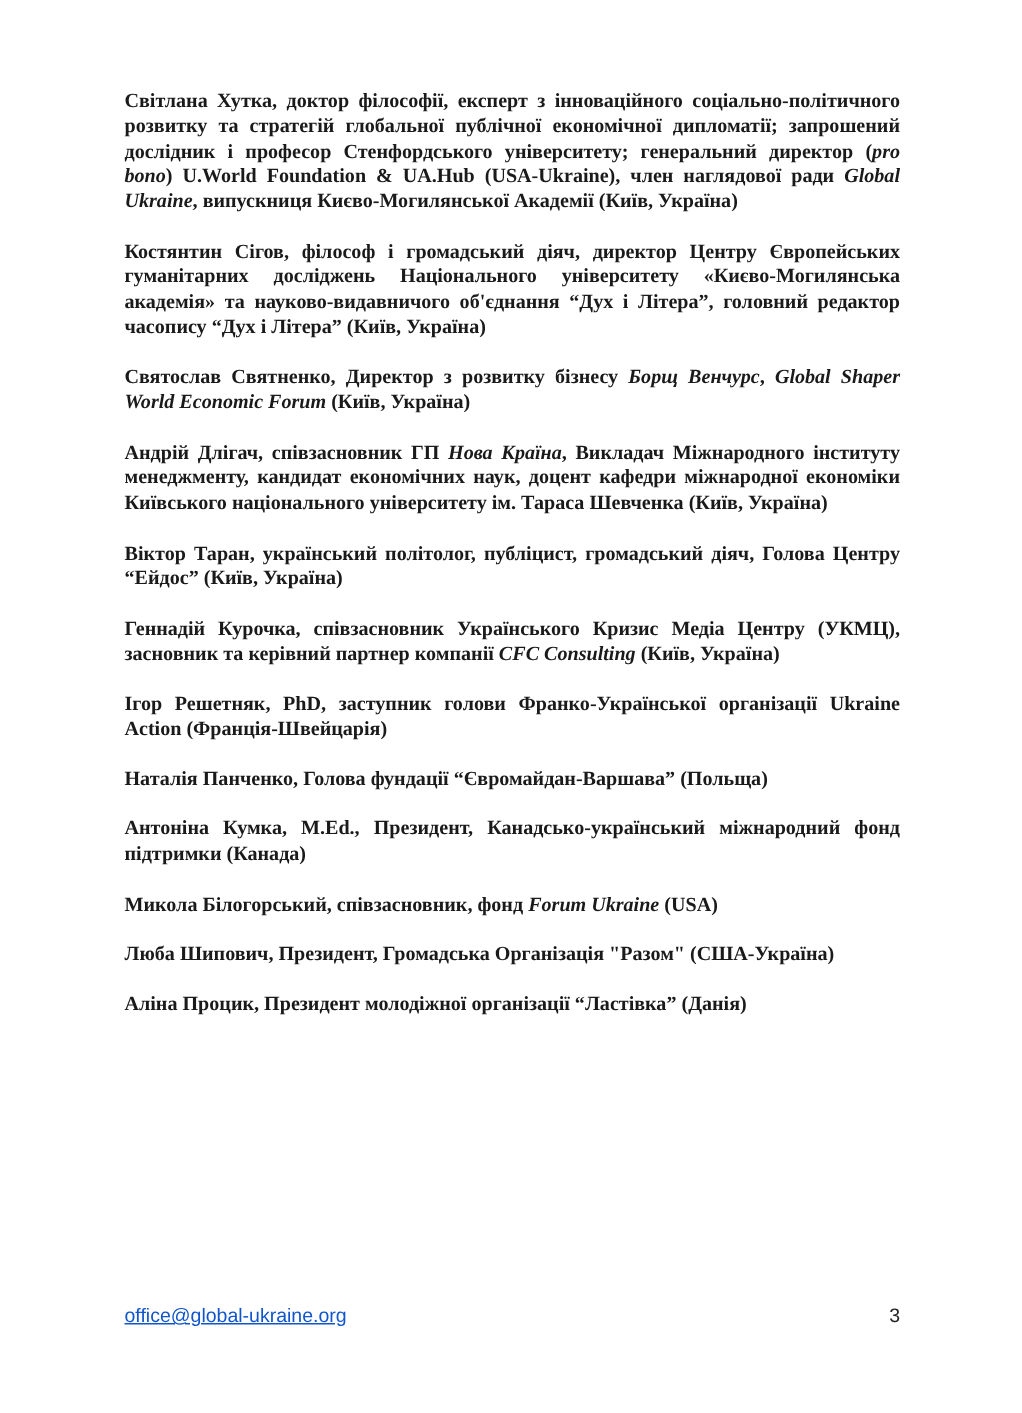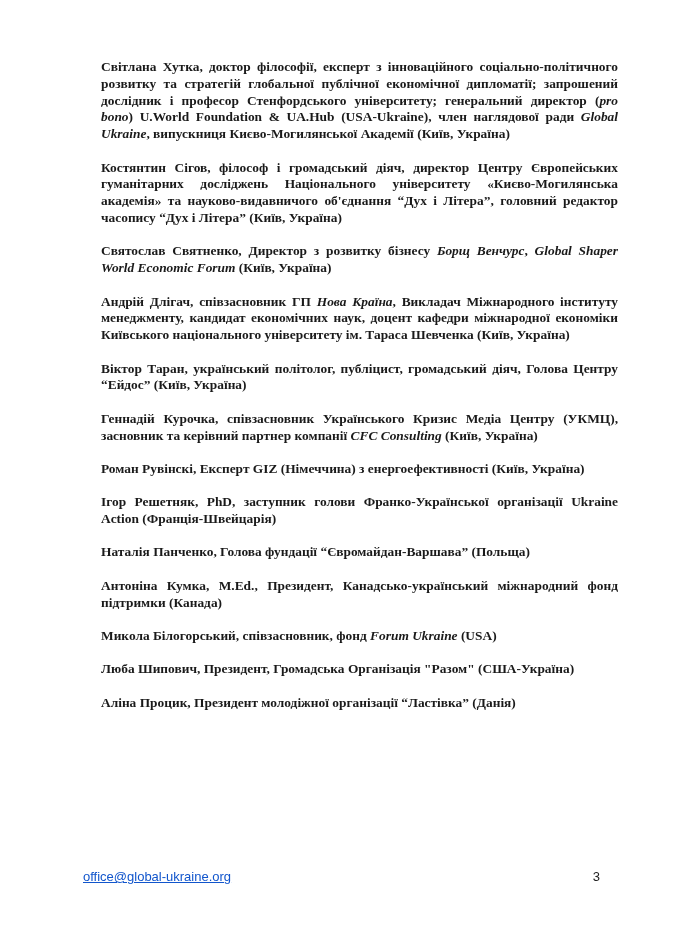--- a/index.html
+++ b/index.html
@@ -2,21 +2,20 @@
 <html><head>
 <meta charset="utf-8">
 <style>
   html, body { margin: 0; padding: 0; background: #ffffff; }
   body { width: 681px; height: 942px; position: relative; overflow: hidden; }
   .page {
     position: absolute; left: 83px; top: 59px; width: 517px;
     font-family: "Liberation Serif", serif;
     font-size: 13.4px; line-height: 16.8px; color: #1a1a1a;
     font-weight: bold;
-    margin-left: 18px;
   }
   .entry { margin: 0 0 16.6px 0; text-align: justify; }
   .entry i { font-style: italic; }
   .footer {
     position: absolute; left: 83px; top: 869px; width: 517px;
     font-family: "Liberation Sans", sans-serif; font-size: 13px;
     display: flex; justify-content: space-between; align-items: baseline;
   }
   .email { color: #1155cc; text-decoration: underline; text-align: right; }
   .pagenum { color: #222; }
@@ -24,21 +23,20 @@
 </head>
 <body>
 
 <div class="page" id="entries">
     <p class="entry"><span>Світлана Хутка, доктор філософії, експерт з інноваційного соціально-політичного розвитку та стратегій глобальної публічної економічної дипломатії; запрошений дослідник і професор Стенфордського університету; генеральний директор (</span><i>pro bono</i><span>) U.World Foundation &amp; UA.Hub (USA-Ukraine), член наглядової ради </span><i>Global Ukraine</i><span>, випускниця Києво-Могилянської Академії (Київ, Україна)</span></p>
     <p class="entry"><span>Костянтин Сігов, філософ і громадський діяч, директор Центру Європейських гуманітарних досліджень Національного університету «Києво-Могилянська академія» та науково-видавничого об'єднання “Дух і Літера”, головний редактор часопису “Дух і Літера” (Київ, Україна)</span></p>
     <p class="entry"><span>Святослав Святненко, Директор з розвитку бізнесу </span><i>Борщ Венчурс</i><span>, </span><i>Global Shaper World Economic Forum</i><span> (Київ, Україна)</span></p>
     <p class="entry"><span>Андрій Длігач, співзасновник ГП </span><i>Нова Країна</i><span>, Викладач Міжнародного інституту менеджменту, кандидат економічних наук, доцент кафедри міжнародної економіки Київського національного університету ім. Тараса Шевченка (Київ, Україна)</span></p>
     <p class="entry"><span>Віктор Таран, український політолог, публіцист, громадський діяч, Голова Центру “Ейдос” (Київ, Україна)</span></p>
     <p class="entry"><span>Геннадій Курочка, співзасновник Українського Кризис Медіа Центру (УКМЦ), засновник та керівний партнер компанії </span><i>CFC Consulting</i><span> (Київ, Україна)</span></p>
-    <p class="entry"><span>Роман Рувінскі, Експерт GIZ (Німеччина) з енергоефективності (Київ, Україна)</span></p>
     <p class="entry"><span>Ігор Решетняк, PhD, заступник голови Франко-Української організації Ukraine Action (Франція-Швейцарія)</span></p>
     <p class="entry"><span>Наталія Панченко, Голова фундації “Євромайдан-Варшава” (Польща)</span></p>
     <p class="entry"><span>Антоніна Кумка, M.Ed., Президент, Канадсько-український міжнародний фонд підтримки (Канада)</span></p>
     <p class="entry"><span>Микола Білогорський, співзасновник, фонд </span><i>Forum Ukraine</i><span> (USA)</span></p>
     <p class="entry"><span>Люба Шипович, Президент, Громадська Організація "Разом" (США-Україна)</span></p>
     <p class="entry"><span>Аліна Процик, Президент молодіжної організації “Ластівка” (Данія)</span></p>
   </div>
 
 <div class="footer">
   <a class="email">office@global-ukraine.org</a>

